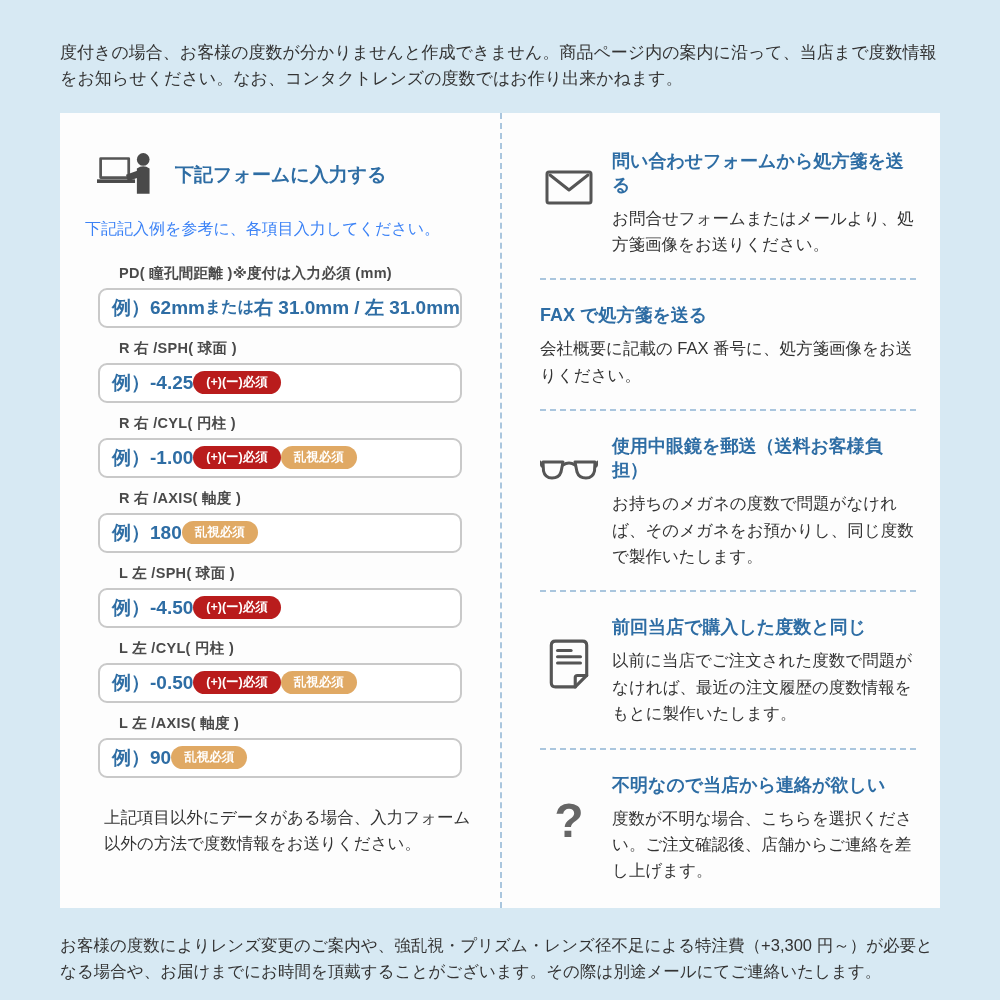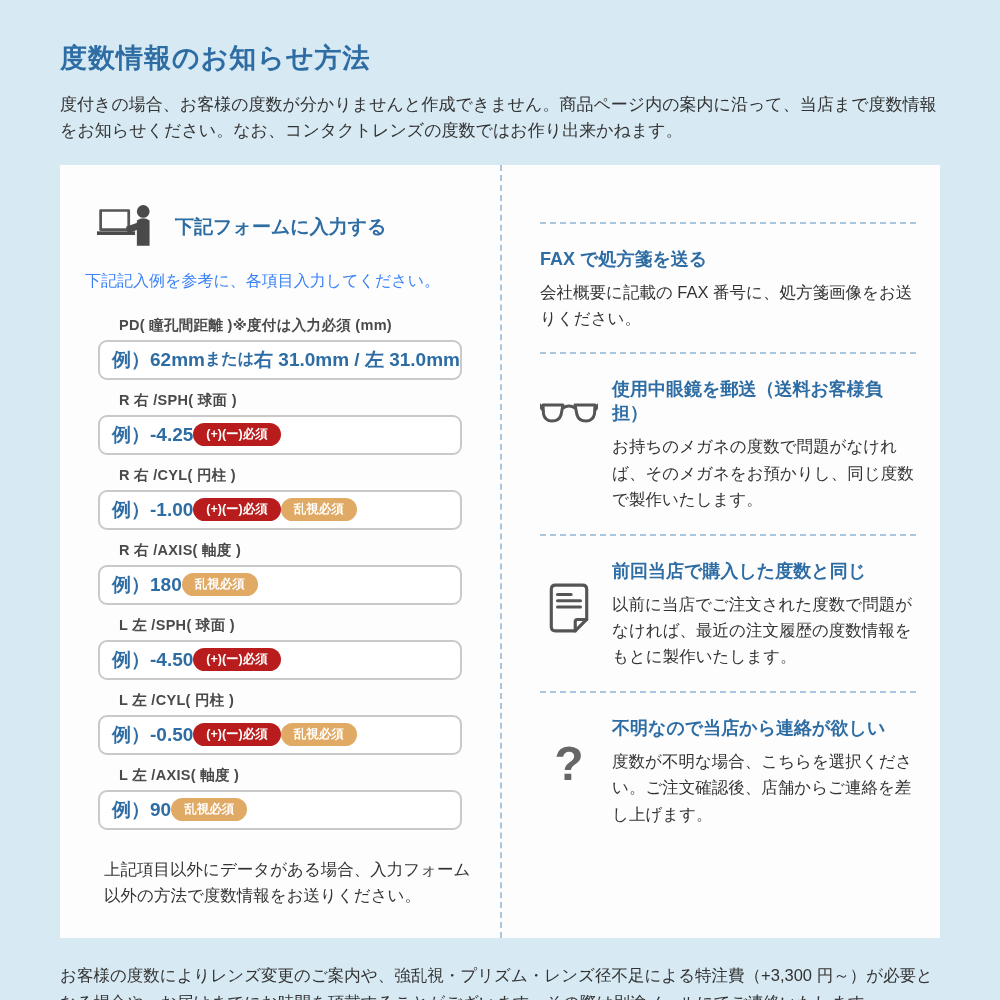--- a/index.html
+++ b/index.html
@@ -75,21 +75,20 @@
   }
 
   svg .stroke { fill:none; stroke:#555; stroke-width:3; stroke-linecap:round; stroke-linejoin:round; }
   svg .fill { fill:#4a4a4a; }
 </style>
 </head>
 <body>
 
 <div class="page">
 
-  <h1 class="page-title">度数情報のお知らせ方法</h1>
   <p class="intro">度付きの場合、お客様の度数が分かりませんと作成できません。商品ページ内の案内に沿って、当店まで度数情報をお知らせください。なお、コンタクトレンズの度数ではお作り出来かねます。</p>
 
   <div class="card">
 
     <div class="col-left">
       <div class="left-header">
         <span>
           <svg width="58" height="44" viewBox="0 0 64 48" aria-hidden="true">
             <rect x="4" y="8" width="31" height="21" class="stroke" stroke-width="4"></rect>
             <rect x="0" y="31" width="42" height="4" class="fill"></rect>
@@ -160,20 +159,32 @@
           <span class="example-value">例）90</span>
           <span class="pill pill-orange">乱視必須</span>
         </div>
       </div>
 
       <p class="left-note">上記項目以外にデータがある場合、入力フォーム以外の方法で度数情報をお送りください。</p>
     </div>
 
     <div class="col-right">
 
+      <div class="r-item">
+        <div class="r-icon-col">
+          <svg width="48" height="37" viewBox="0 0 48 37" aria-hidden="true">
+            <rect x="2" y="3" width="44" height="31" rx="2" class="stroke"></rect>
+            <path d="M5 6 L24 21 L43 6" class="stroke"></path>
+          </svg>
+        </div>
+        <div class="r-content">
+          <p class="r-heading">問い合わせフォームから処方箋を送る</p>
+          <p class="r-text">お問合せフォームまたはメールより、処方箋画像をお送りください。</p>
+        </div>
+      </div>
 
       <hr class="r-divider">
 
       <div class="r-item">
         <div class="r-content">
           <p class="r-heading">FAX で処方箋を送る</p>
           <p class="r-text">会社概要に記載の FAX 番号に、処方箋画像をお送りください。</p>
         </div>
       </div>
 

